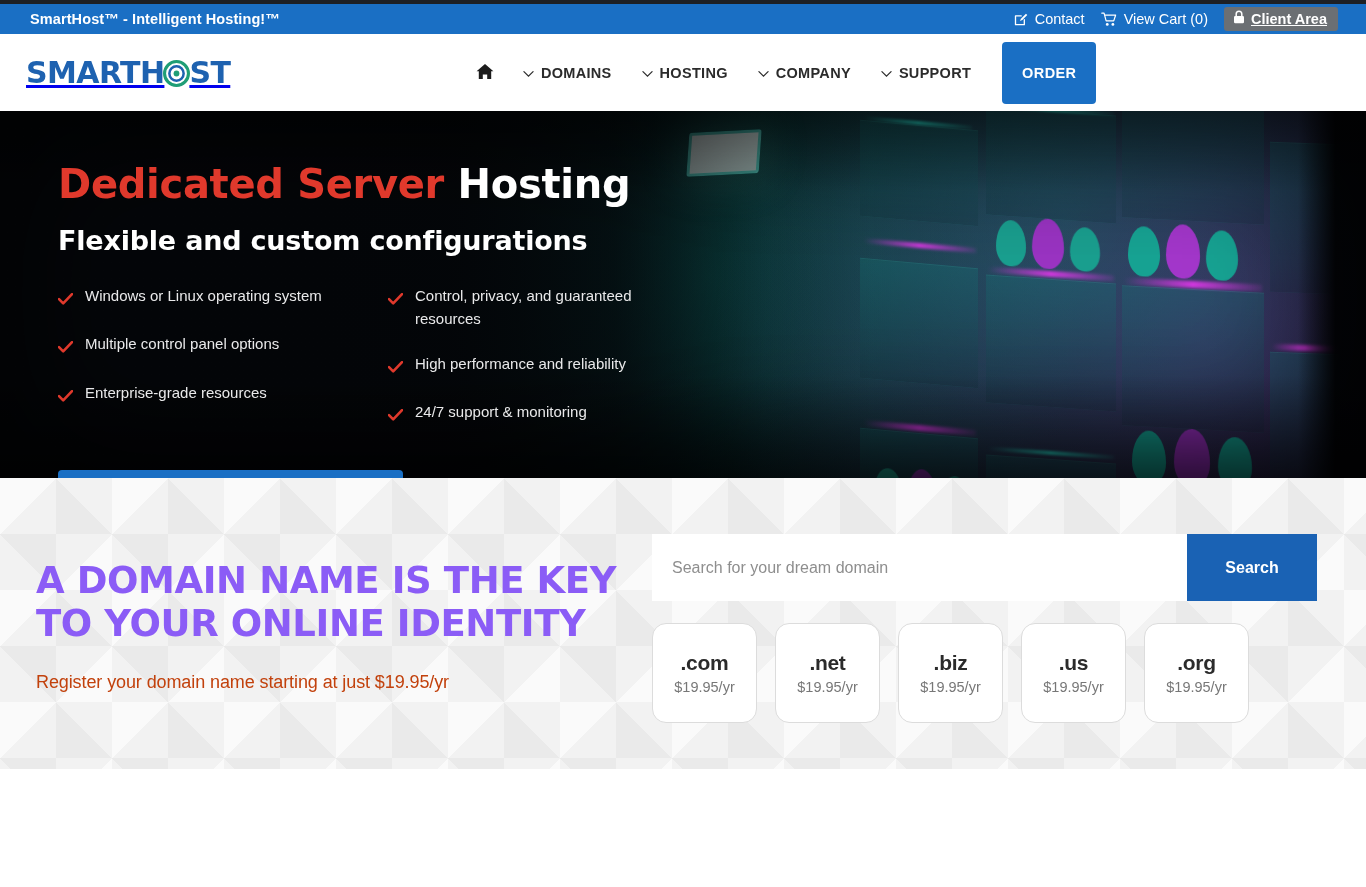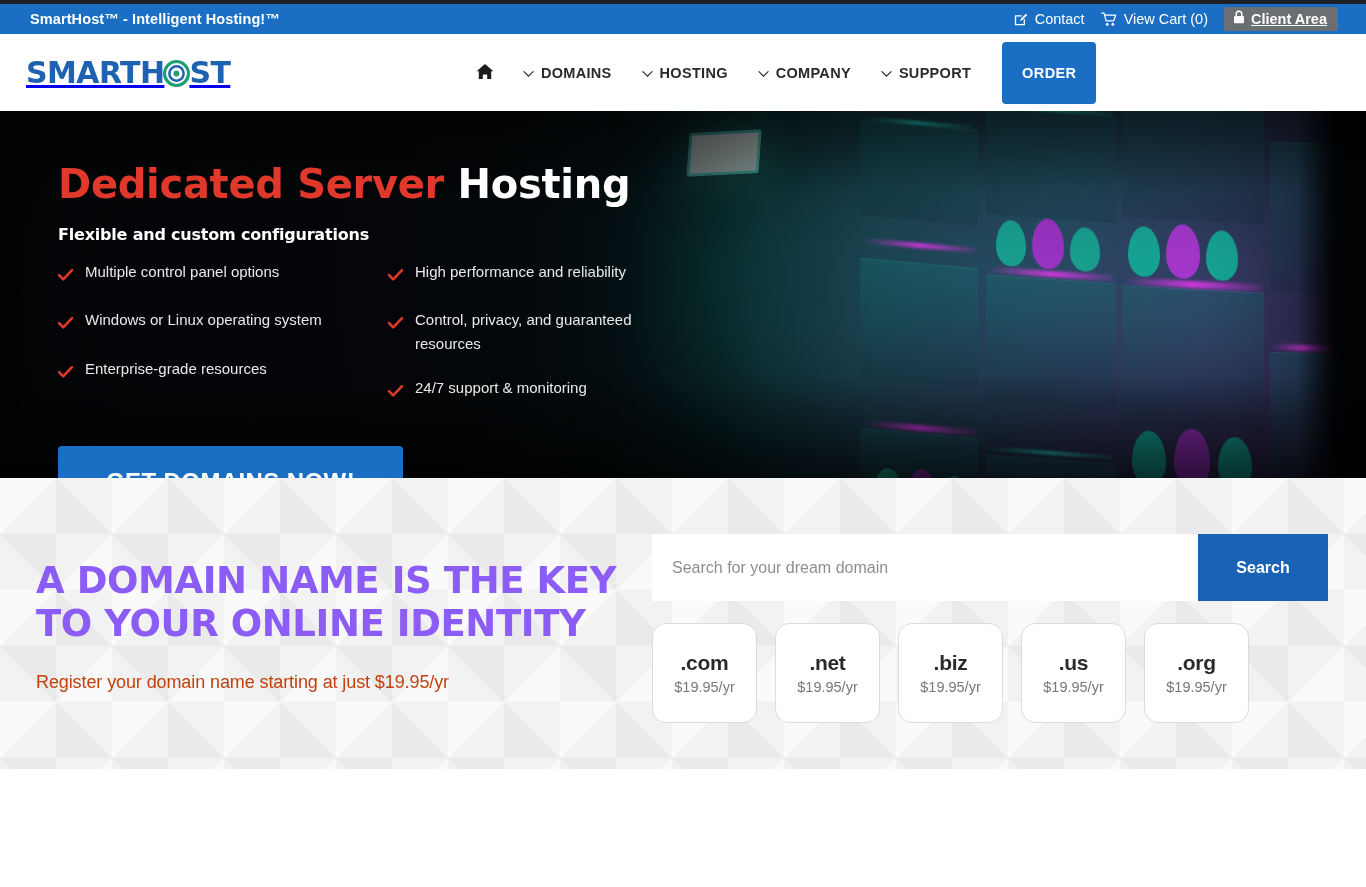--- a/index.html
+++ b/index.html
@@ -184,25 +184,25 @@
     font-size: 40px;
     font-weight: 700;
     line-height: 1.05;
     letter-spacing: -0.3px;
     color: #ffffff;
     margin-bottom: 20px;
   }
   .hero-h1 .accent { color: #e0392c; }
   .hero-h2 {
     font-family: "DejaVu Sans", sans-serif;
-    font-size: 16px;
+    font-size: 27px;
     font-weight: 700;
     color: #ffffff;
     letter-spacing: -0.2px;
-    margin-bottom: 16px;
+    margin-bottom: 28px;
   }
   .features {
     display: flex;
     gap: 0;
     width: 630px;
   }
   .feat-col { width: 330px; }
   .feat-col.right { width: 300px; }
   .feat {
     display: flex;
@@ -290,21 +290,21 @@
     line-height: 1.16;
     color: #8b5cf6;
     text-transform: uppercase;
   }
   .domain-sub {
     margin-top: 26px;
     font-size: 18px;
     color: #c2410c;
     letter-spacing: -0.1px;
   }
-  .domain-right { flex: 1; padding-right: 38px; }
+  .domain-right { flex: 1; padding-right: 49px; }
   .search-row {
     display: flex;
     height: 67px;
     margin-top: -26px;
   }
   .search-input {
     flex: 1;
     border: none;
     outline: none;
     background: #ffffff;
@@ -527,60 +527,60 @@
 
     <div class="features">
       <div class="feat-col">
 
         <div class="feat">
           <span class="tick">
             <svg width="15" height="12" viewBox="0 0 15 12">
                 <path d="M1 6.2l4.2 4.2L14 1.2" stroke="#e0392c" stroke-width="2.6" fill="none" stroke-linecap="round" stroke-linejoin="round"></path>
               </svg>
           </span>
-          <span>Multiple control panel options</span>
+          <span>Windows or Linux operating system</span>
         </div>
 
         <div class="feat">
           <span class="tick">
             <svg width="15" height="12" viewBox="0 0 15 12">
                 <path d="M1 6.2l4.2 4.2L14 1.2" stroke="#e0392c" stroke-width="2.6" fill="none" stroke-linecap="round" stroke-linejoin="round"></path>
               </svg>
           </span>
-          <span>Windows or Linux operating system</span>
+          <span>Multiple control panel options</span>
         </div>
 
         <div class="feat">
           <span class="tick">
             <svg width="15" height="12" viewBox="0 0 15 12">
                 <path d="M1 6.2l4.2 4.2L14 1.2" stroke="#e0392c" stroke-width="2.6" fill="none" stroke-linecap="round" stroke-linejoin="round"></path>
               </svg>
           </span>
           <span>Enterprise-grade resources</span>
         </div>
       </div>
 
       <div class="feat-col right">
 
         <div class="feat">
           <span class="tick">
             <svg width="15" height="12" viewBox="0 0 15 12">
                 <path d="M1 6.2l4.2 4.2L14 1.2" stroke="#e0392c" stroke-width="2.6" fill="none" stroke-linecap="round" stroke-linejoin="round"></path>
               </svg>
           </span>
-          <span>High performance and reliability</span>
+          <span>Control, privacy, and guaranteed resources</span>
         </div>
 
         <div class="feat">
           <span class="tick">
             <svg width="15" height="12" viewBox="0 0 15 12">
                 <path d="M1 6.2l4.2 4.2L14 1.2" stroke="#e0392c" stroke-width="2.6" fill="none" stroke-linecap="round" stroke-linejoin="round"></path>
               </svg>
           </span>
-          <span>Control, privacy, and guaranteed resources</span>
+          <span>High performance and reliability</span>
         </div>
 
         <div class="feat">
           <span class="tick">
             <svg width="15" height="12" viewBox="0 0 15 12">
                 <path d="M1 6.2l4.2 4.2L14 1.2" stroke="#e0392c" stroke-width="2.6" fill="none" stroke-linecap="round" stroke-linejoin="round"></path>
               </svg>
           </span>
           <span>24/7 support &amp; monitoring</span>
         </div>

